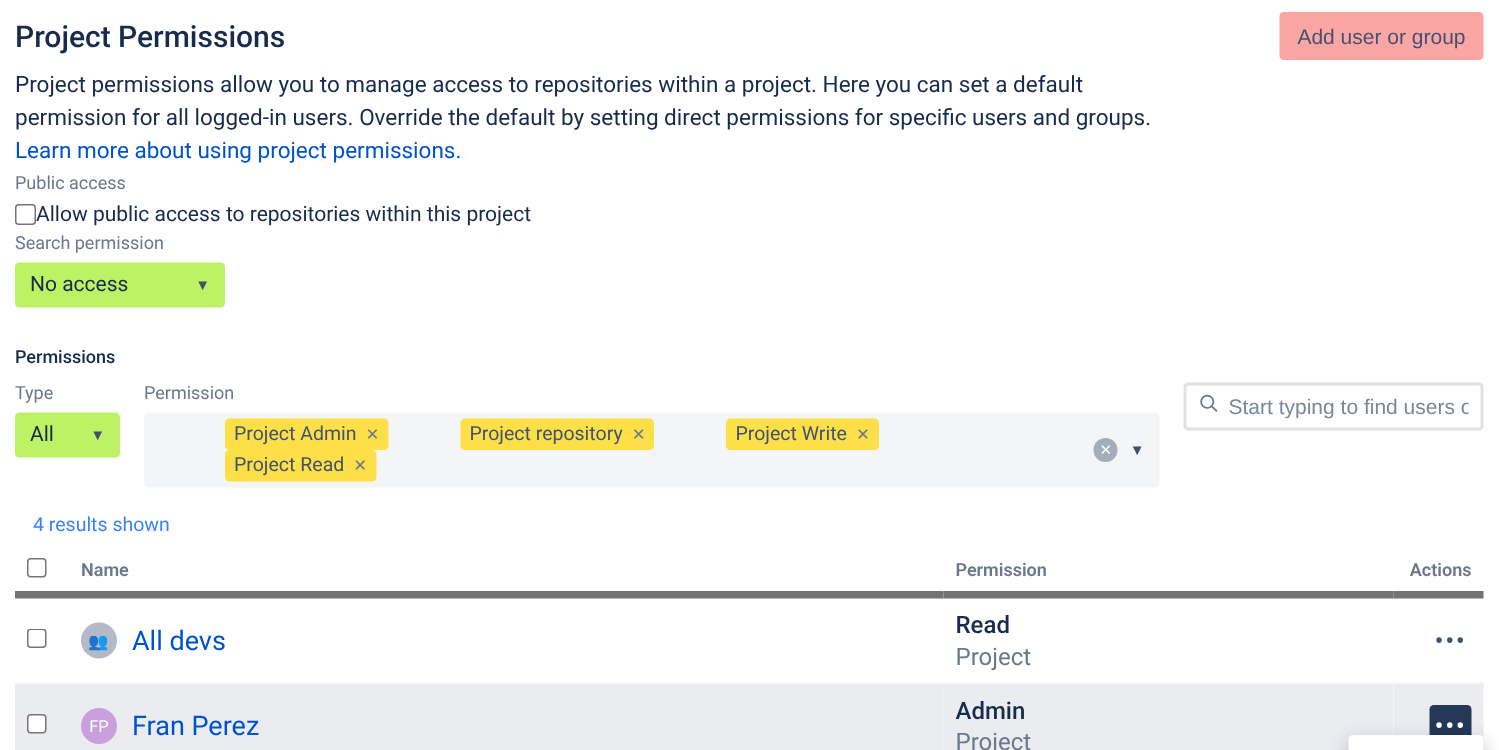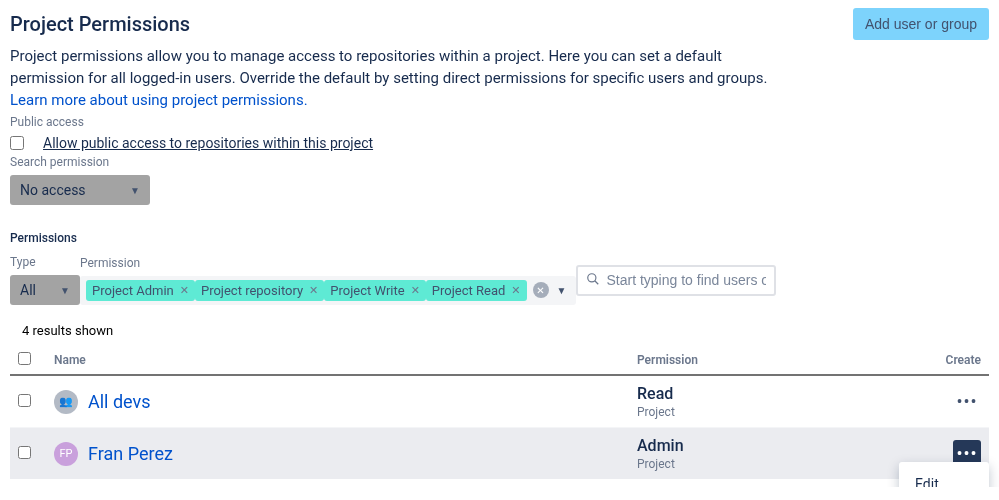--- a/index.html
+++ b/index.html
@@ -1,51 +1,51 @@
 <!DOCTYPE html>
 <html><head>
 <meta charset="utf-8">
 <style>
 * { box-sizing: border-box; margin: 0; padding: 0; }
 body { font-family: -apple-system, BlinkMacSystemFont, "Segoe UI", Roboto, sans-serif; font-size: 14px; color: #172B4D; padding: 8px 10px; width: 999px; }
 .header-row { display: flex; justify-content: space-between; align-items: center; gap: 44px; }
 h1 { font-size: 20px; font-weight: 500; color: #172B4D; }
-.add-btn { background: #7dd3fc; border: none; border-radius: 3px; padding: 8px 12px; font-size: 14px; color: #42526E; cursor: pointer; }
+.add-btn { background: #fca5a5; border: none; border-radius: 3px; padding: 8px 12px; font-size: 14px; color: #42526E; cursor: pointer; }
 .desc { margin-top: 6px; font-size: 15px; color: #172B4D; line-height: 1.45; max-width: 760px; }
 .desc a { color: #0052CC; text-decoration: none; }
 .field-label { font-size: 12px; color: #6B778C; margin-top: 4px; margin-bottom: 6px; display: block; }
-.checkbox-row { display: flex; align-items: center; gap: 19px; text-decoration: underline; }
+.checkbox-row { display: flex; align-items: center; gap: 0; }
 .checkbox-row input { width: 14px; height: 14px; }
 .checkbox-row label { font-size: 14px; color: #172B4D; }
-.select { display: inline-flex; align-items: center; justify-content: space-between; background: #a3a3a3; border-radius: 3px; padding: 7px 10px; font-size: 14px; color: #172B4D; cursor: pointer; min-width: 140px; }
+.select { display: inline-flex; align-items: center; justify-content: space-between; background: #bef264; border-radius: 3px; padding: 7px 10px; font-size: 14px; color: #172B4D; cursor: pointer; min-width: 140px; }
 .select.small { min-width: 70px; }
 h2 { font-size: 12px; font-weight: 500; margin-top: 26px; }
-.filter-row { display: flex; margin-top: 10px; align-items: center; }
+.filter-row { display: flex; gap: 16px; margin-top: 10px; }
 .filter-group .field-label { margin-top: 0; }
 .chips-wrap { display: inline-flex; align-items: center; background: #F4F5F7; border-radius: 3px; padding: 4px 6px; gap: 4px; }
-.chip { display: inline-flex; align-items: center; background: #5eead4; border-radius: 3px; padding: 3px 6px; font-size: 13px; color: #42526E; gap: 6px; }
+.chip { display: inline-flex; align-items: center; background: #fde047; border-radius: 3px; padding: 3px 6px; font-size: 13px; color: #42526E; gap: 6px; margin-left: 48px; }
 .chip .x { color: #6B778C; font-size: 11px; cursor: pointer; }
 .clear-circle { width: 16px; height: 16px; border-radius: 50%; background: #A5ADBA; color: #fff; font-size: 10px; display: inline-flex; align-items: center; justify-content: center; cursor: pointer; margin-left: 2px; }
 .search-box { display: flex; align-items: center; border: 2px solid #DFE1E6; border-radius: 3px; padding: 5px 8px; width: 200px; gap: 6px; }
 .search-box input { border: none; outline: none; font-size: 14px; width: 100%; }
 .search-box input::placeholder { color: #7A869A; }
-.results-count { font-size: 13px; color: #000000; margin: 18px 0 8px 12px; }
+.results-count { font-size: 13px; color: #3b82f6; margin: 18px 0 8px 12px; }
 table { width: 100%; border-collapse: collapse; }
-thead th { text-align: left; font-size: 12px; font-weight: 600; color: #6B778C; padding: 6px 8px; border-bottom: 2px solid #737373; }
+thead th { text-align: left; font-size: 12px; font-weight: 600; color: #6B778C; padding: 6px 8px; border-bottom: 5px solid #737373; }
 thead th:first-child { width: 36px; }
 thead th.perm-col { width: 300px; }
 thead th.act-col { width: 60px; text-align: right; }
 tbody tr { border-top: 1px solid #F4F5F7; }
 tbody tr.highlight { background: #EBECF0; }
 tbody td { padding: 8px 8px; vertical-align: middle; }
 .name-cell { display: flex; align-items: center; gap: 10px; }
 .avatar { width: 24px; height: 24px; border-radius: 50%; display: inline-flex; align-items: center; justify-content: center; font-size: 11px; color: #fff; flex-shrink: 0; }
 .name-link { color: #0052CC; text-decoration: none; font-size: 18px; }
 .perm-main { font-size: 16px; color: #172B4D; font-weight: 500; }
-.perm-sub { font-size: 12px; color: #6B778C; margin-top: 2px; }
+.perm-sub { font-size: 16px; color: #6B778C; margin-top: 2px; }
 .dots { display: inline-flex; width: 28px; height: 28px; align-items: center; justify-content: center; border-radius: 3px; font-size: 18px; letter-spacing: 1px; cursor: pointer; color: #42526E; }
 .dots.active { background: #253858; color: #fff; }
 td.act-col { text-align: right; position: relative; }
 .menu { position: absolute; right: 0; top: 34px; background: #fff; border-radius: 3px; box-shadow: 0 4px 12px rgba(9,30,66,0.25); padding: 6px 0; min-width: 90px; z-index: 10; }
 .menu-item { padding: 8px 16px; font-size: 14px; color: #172B4D; cursor: pointer; text-align: left; }
 .chev { font-size: 10px; color: #42526E; }
 .mag { color: #6B778C; }
 </style>
 </head>
 <body>
@@ -117,21 +117,21 @@
 </div>
 
 <div class="results-count">4 results shown</div>
 
 <table>
   <thead>
     <tr>
       <th><input type="checkbox" style=""></th>
       <th>Name</th>
       <th class="perm-col">Permission</th>
-      <th class="act-col">Create</th>
+      <th class="act-col">Actions</th>
     </tr>
   </thead>
   <tbody id="rows-target">
       <tr>
         <td><input type="checkbox" style=""></td>
         <td>
           <div class="name-cell">
             <span class="avatar" style="background: rgb(179, 186, 197);">👥</span>
             <a href="#" class="name-link">All devs</a>
           </div>

